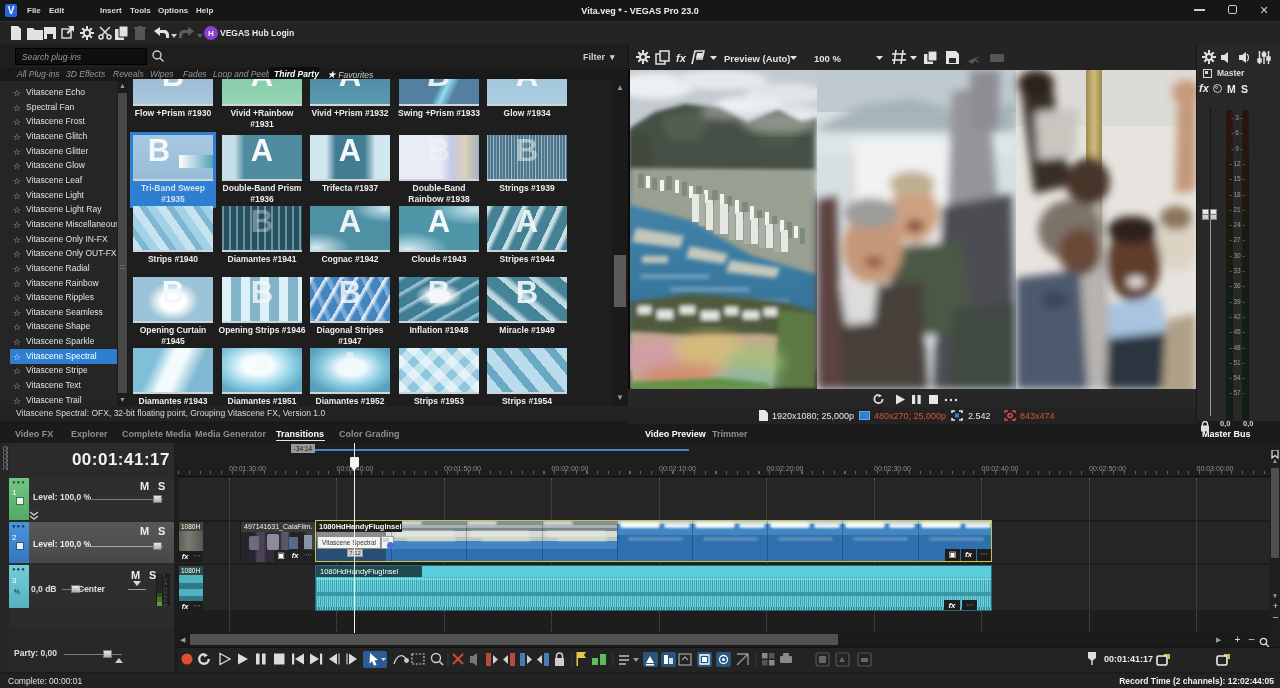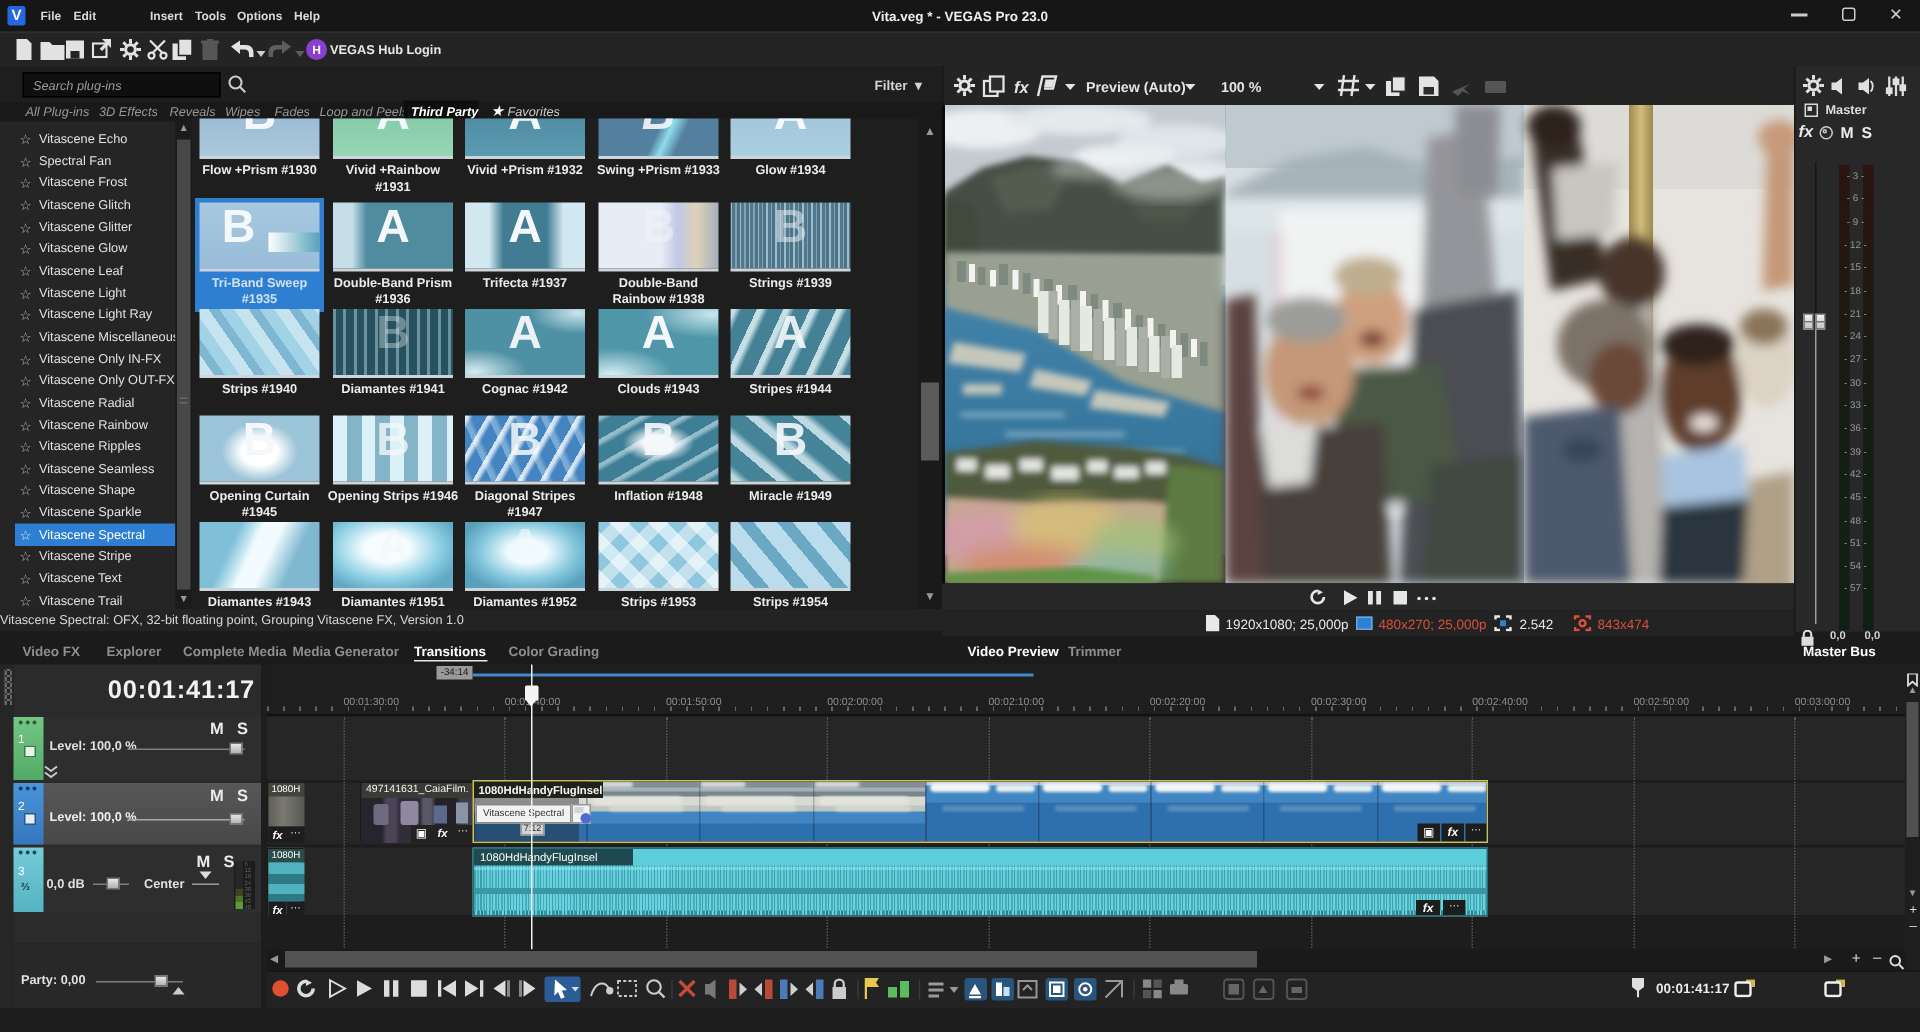--- a/index.html
+++ b/index.html
@@ -332,21 +332,21 @@
       <div class="a tlab" style="left:263px;top:317px;">Strips #1953</div>
       <div class="a cell" style="left:359px;top:269px;background:repeating-linear-gradient(50deg,#badcec 0 12px,#6aa8c4 12px 20px);"></div>
       <div class="a" style="left:359px;top:313px;width:80px;height:2px;background:#cdd5da;"></div>
       <div class="a tlab" style="left:351px;top:317px;">Strips #1954</div>
     </div>
 
 <div class="a" style="left:612px;top:81px;width:16px;height:325px;background:#1a1a1a;"></div>
 <div class="a" style="left:614px;top:83px;width:12px;height:10px;color:#999;font-size:8px;text-align:center;line-height:10px;">▲</div>
 <div class="a" style="left:614px;top:393px;width:12px;height:10px;color:#999;font-size:8px;text-align:center;line-height:10px;">▼</div>
 <div class="a" style="left:614px;top:255px;width:12px;height:52px;background:#5a5a5a;"></div>
-<div class="a" style="left:0;top:406px;width:628px;height:15px;background:#232323;font-size:8.5px;color:#d8d8d8;line-height:15px;padding-left:0;">Vitascene Spectral: OFX, 32-bit floating point, Grouping Vitascene FX, Version 1.0</div>
+<div class="a" style="left:0;top:406px;width:628px;height:15px;background:#232323;font-size:8.5px;color:#d8d8d8;line-height:15px;padding-left:16px;">Vitascene Spectral: OFX, 32-bit floating point, Grouping Vitascene FX, Version 1.0</div>
 
 <div class="a" style="left:0;top:421px;width:1280px;height:22px;background:#1b1b1b;"></div>
 <div class="a dtab" style="left:15px;">Video FX</div>
 <div class="a dtab" style="left:71px;">Explorer</div>
 <div class="a dtab" style="left:122px;">Complete Media</div>
 <div class="a dtab" style="left:195px;">Media Generator</div>
 <div class="a dtab" style="left:276px;color:#fff;">Transitions</div>
     <div class="a" style="left:276px;top:440px;width:49px;height:1px;background:#e8e8e8;"></div>
 <div class="a dtab" style="left:339px;color:#8f8f8f;">Color Grading</div>
 <div class="a dtab" style="left:645px;color:#fff;">Video Preview</div>
@@ -602,21 +602,21 @@
         </g>
 <path d="M23 1.5 32 6.5 23 11.5z"></path>
 <rect x="39" y="2" width="3.2" height="9"></rect>
         <rect x="44.5" y="2" width="3.2" height="9"></rect>
 <rect x="56" y="2" width="9" height="9"></rect>
 <circle cx="73" cy="7" r="1.2"></circle>
         <circle cx="78" cy="7" r="1.2"></circle>
         <circle cx="83" cy="7" r="1.2"></circle>
 </svg></div>
 <div class="a" style="left:628px;top:407px;width:568px;height:17px;background:#232323;"></div>
-<div class="a" style="left:804px;top:410px;width:430px;height:12px;font-size:9px;color:#e8e8e8;">
+<div class="a" style="left:759px;top:410px;width:430px;height:12px;font-size:9px;color:#e8e8e8;">
 <svg class="a" width="9" height="11" viewBox="0 0 9 11" style="left:0;top:0;">
         <path d="M0 0h6l3 3v8H0z" fill="#e8e8e8"></path>
       </svg>
 <span class="a" style="left:13px;top:1px;">1920x1080; 25,000p</span>
 <rect class="a" style="left:100px;top:1px;width:11px;height:9px;background:#2f7fd2;border:1px solid #6aa6e0;"></rect>
 <span class="a" style="left:115px;top:1px;color:#d8503c;">480x270; 25,000p</span>
 <svg class="a" width="12" height="11" viewBox="0 0 12 11" style="left:192px;top:0;">
         <g stroke="#e8e8e8" stroke-width="1.6" fill="none">
           <path d="M1 3V1h3M8 1h3v2M11 8v2H8M4 10H1V8"></path>
         </g>
@@ -751,21 +751,21 @@
 <div class="a" style="left:12px;top:566px;font-size:6px;color:#1a4a56;letter-spacing:1px;">●●●</div>
 <div class="a" style="left:12px;top:576px;font-size:8px;color:#fff;">3</div>
 <div class="a" style="left:14px;top:588px;font-size:7px;color:#0f3a44;font-weight:bold;">⅔</div>
 <div class="a ms" style="left:131px;top:569px;">M</div>
 <div class="a ms" style="left:149px;top:569px;">S</div>
 <div class="a" style="left:133px;top:581px;width:0;height:0;border:4px solid transparent;border-top:5px solid #ddd;"></div>
 <div class="a" style="left:128px;top:589px;width:18px;height:1px;background:#999;"></div>
 <div class="a" style="left:31px;top:584px;font-size:8.5px;color:#e0e0e0;font-weight:bold;">0,0 dB</div>
 <div class="a sl" style="left:62px;top:589px;width:24px;"></div>
 <div class="a sh" style="left:71px;top:585px;"></div>
-<div class="a" style="left:96px;top:584px;font-size:8.5px;color:#e0e0e0;font-weight:bold;">Center</div>
+<div class="a" style="left:78px;top:584px;font-size:8.5px;color:#e0e0e0;font-weight:bold;">Center</div>
 <div class="a" style="left:156px;top:574px;width:14px;height:32px;background:#1c1c1c;"></div>
 <div class="a" style="left:157px;top:574px;width:5px;height:32px;background:linear-gradient(180deg,#262626 0 58%,#35481f 58% 72%,#4a7328 72% 86%,#5f9a33 86%);"></div>
 <div class="a" style="left:163px;top:574px;width:6px;height:32px;font-size:4px;line-height:4.2px;color:#777;opacity:.75;overflow:hidden;">6<br>12<br>18<br>24<br>30<br>36<br>42<br>48</div>
 
 <div class="a" style="left:14px;top:648px;font-size:8.5px;color:#e0e0e0;font-weight:bold;">Party: 0,00</div>
 <div class="a sl" style="left:64px;top:654px;width:58px;"></div>
 <div class="a sh" style="left:103px;top:650px;"></div>
 <div class="a" style="left:115px;top:654px;width:0;height:0;border:4px solid transparent;border-bottom:5px solid #ccc;"></div>
 
 <div class="a" style="left:178px;top:443px;width:1092px;height:34px;background:#1e1e1e;"></div>
@@ -1065,13 +1065,14 @@
 <svg width="14" height="12" viewBox="0 0 14 12">
         <path d="M8 1 13 1 13 5" fill="none" stroke="#d8b84a" stroke-width="2.4"></path>
         <rect x="1" y="2" width="10" height="9" rx="1.5" fill="none" stroke="#f0f0f0" stroke-width="1.6"></rect>
       </svg></div>
 <div class="a" style="left:1216px;top:652px;width:14px;height:12px;">
 <svg width="14" height="12" viewBox="0 0 14 12">
         <path d="M8 1 13 1 13 5" fill="none" stroke="#d8b84a" stroke-width="2.4"></path>
         <rect x="1" y="2" width="10" height="9" rx="1.5" fill="none" stroke="#f0f0f0" stroke-width="1.6"></rect>
       </svg></div>
 
+<div class="a" style="left:0;top:674px;width:1280px;height:14px;background:#222;font-size:8.5px;color:#e2e2e2;line-height:14px;"><span style="padding-left:8px;">Complete: 00:00:01</span><span style="position:absolute;right:6px;font-weight:bold;color:#efefef;">Record Time (2 channels): 12:02:44:05</span></div>
 </div>
 
 </body></html>

